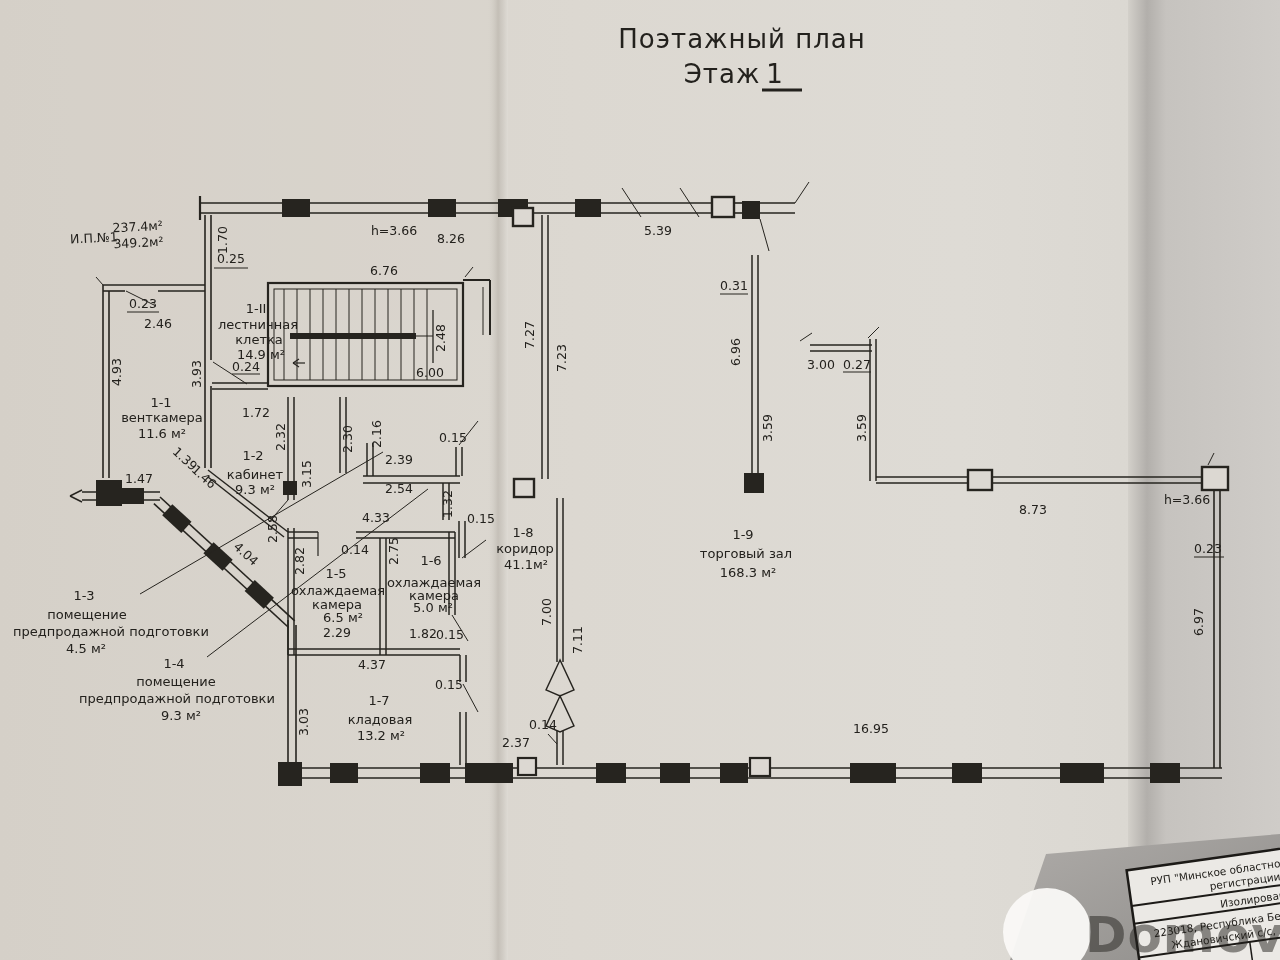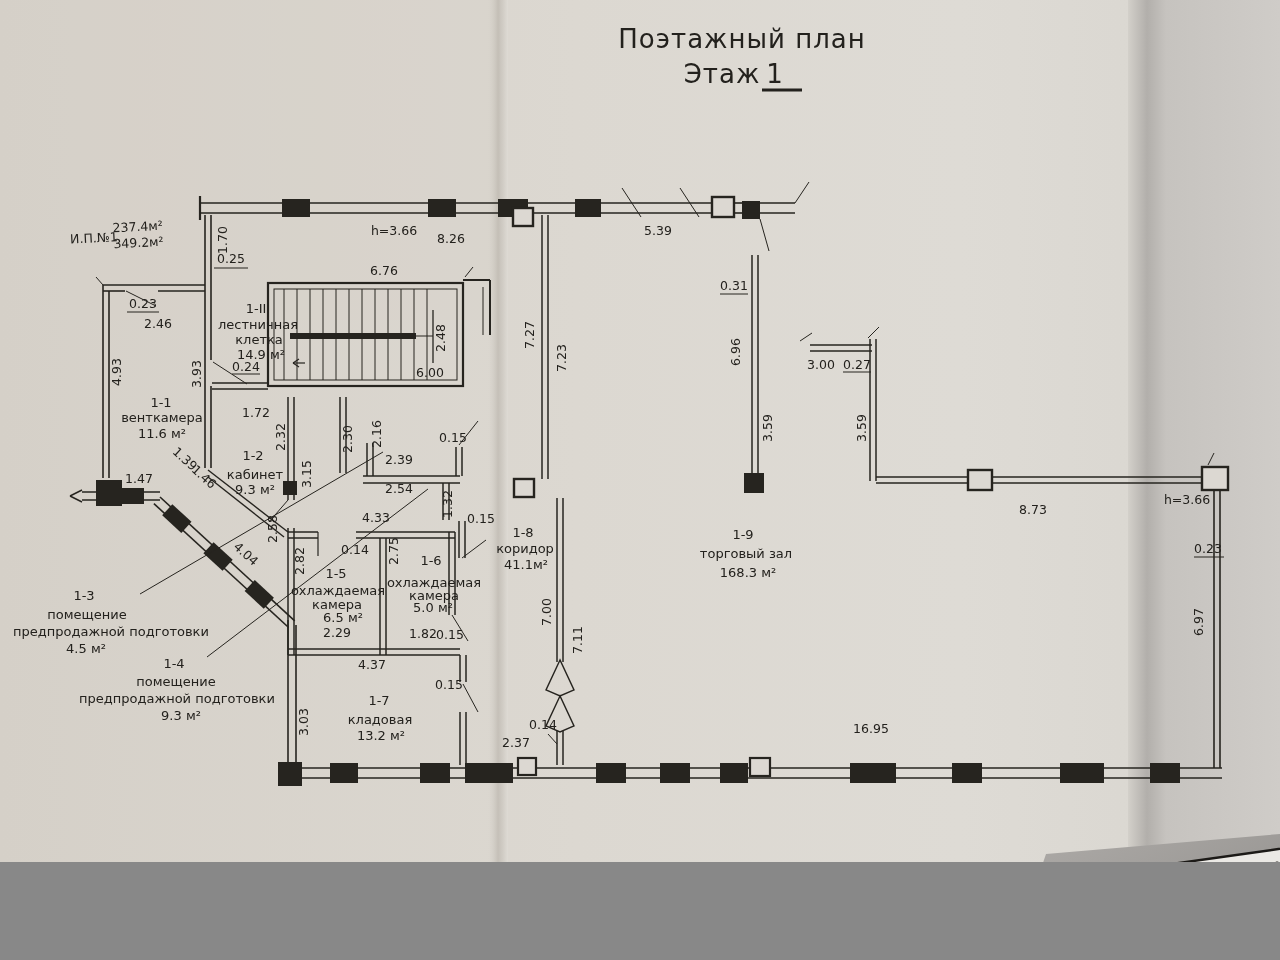--- a/index.html
+++ b/index.html
@@ -1,16 +1,16 @@
 <!DOCTYPE html>
 <html><head>
 <meta charset="utf-8">
 <style>
   html,body{margin:0;padding:0;background:#888;}
-  .stage{position:relative;width:1280px;height:862px;overflow:hidden;
+  .stage{position:relative;width:1280px;height:960px;overflow:hidden;
          font-family:"DejaVu Sans",sans-serif;}
   svg{position:absolute;left:0;top:0;}
   text{fill:#23211d;}
   .dim{font-size:12.5px;}
   .room{font-size:13px;}
   .rid{font-size:13px;}
   .title-t{font-size:26px;letter-spacing:1px;}
   .ip-t{font-size:12.5px;}
   .tb-t{font-size:10.5px;}
   .wm-t{font-size:50px;font-weight:bold;letter-spacing:1px;}

